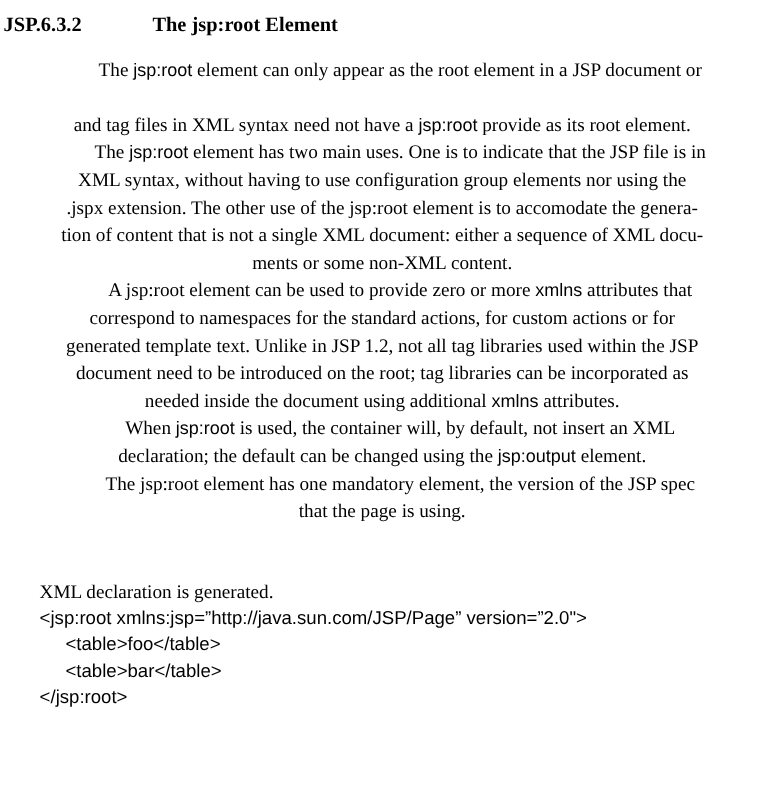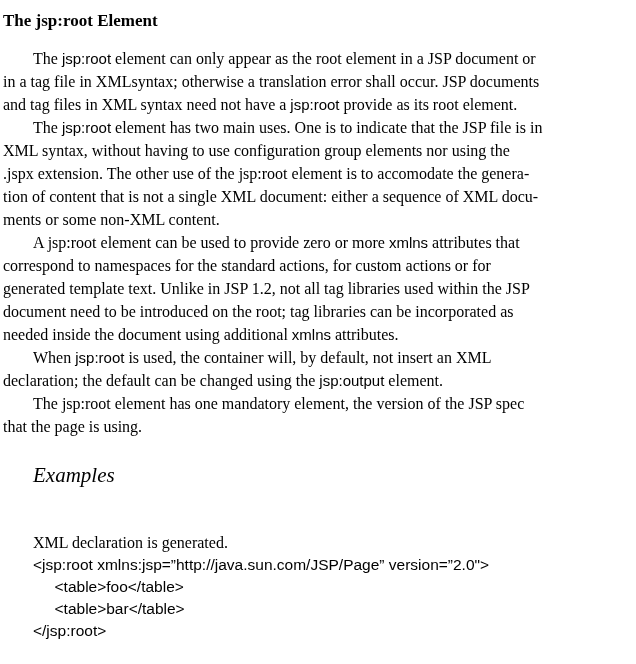--- a/index.html
+++ b/index.html
@@ -21,20 +21,21 @@
     font-weight: bold;
     line-height: 21px;
   }
   .hnum { width: 124px; flex: 0 0 auto; }
   .htitle { flex: 1; }
   .body-para {
     margin: 0;
     font-size: 16px;
     line-height: 23px;
     text-indent: 30px;
+    text-align: center;
   }
   .k {
     font-family: "Liberation Sans", sans-serif;
     font-size: 15px;
   }
   .examples-heading {
     margin: 25px 0 0 30px;
     font-size: 21px;
     font-weight: normal;
     font-style: italic;
@@ -53,30 +54,30 @@
     line-height: 22px;
     white-space: pre;
   }
 </style>
 </head>
 <body>
 
 <div class="doc">
 
   <h1 class="heading">
+    <span class="hnum">JSP.6.3.2</span>
     <span class="htitle">The jsp:root Element</span>
   </h1>
 
-  <p class="body-para"><span>The </span><span class="k">jsp:root</span><span> element can only appear as the root element in a JSP document or</span><br><span>in a tag file in XMLsyntax; otherwise a translation error shall occur. JSP documents</span><br><span>and tag files in XML syntax need not have a </span><span class="k">jsp:root</span><span> provide as its root element.</span></p>
+  <p class="body-para"><span>The </span><span class="k">jsp:root</span><span> element can only appear as the root element in a JSP document or</span><br><br><span>and tag files in XML syntax need not have a </span><span class="k">jsp:root</span><span> provide as its root element.</span></p>
   <p class="body-para"><span>The </span><span class="k">jsp:root</span><span> element has two main uses. One is to indicate that the JSP file is in</span><br><span>XML syntax, without having to use configuration group elements nor using the</span><br><span>.jspx extension. The other use of the jsp:root element is to accomodate the genera-</span><br><span>tion of content that is not a single XML document: either a sequence of XML docu-</span><br><span>ments or some non-XML content.</span></p>
   <p class="body-para"><span>A jsp:root element can be used to provide zero or more </span><span class="k">xmlns</span><span> attributes that</span><br><span>correspond to namespaces for the standard actions, for custom actions or for</span><br><span>generated template text. Unlike in JSP 1.2, not all tag libraries used within the JSP</span><br><span>document need to be introduced on the root; tag libraries can be incorporated as</span><br><span>needed inside the document using additional </span><span class="k">xmlns</span><span> attributes.</span></p>
   <p class="body-para"><span>When </span><span class="k">jsp:root</span><span> is used, the container will, by default, not insert an XML</span><br><span>declaration; the default can be changed using the </span><span class="k">jsp:output</span><span> element.</span></p>
   <p class="body-para"><span>The jsp:root element has one mandatory element, the version of the JSP spec</span><br><span>that the page is using.</span></p>
 
-  <h2 class="examples-heading">Examples</h2>
 
   <p class="intro-para"><br><span>XML declaration is generated.</span></p>
 
   <div class="code-block">&lt;jsp:root xmlns:jsp=”http://java.sun.com/JSP/Page” version=”2.0"&gt;
      &lt;table&gt;foo&lt;/table&gt;
      &lt;table&gt;bar&lt;/table&gt;
 &lt;/jsp:root&gt;</div>
 
 </div>
 

